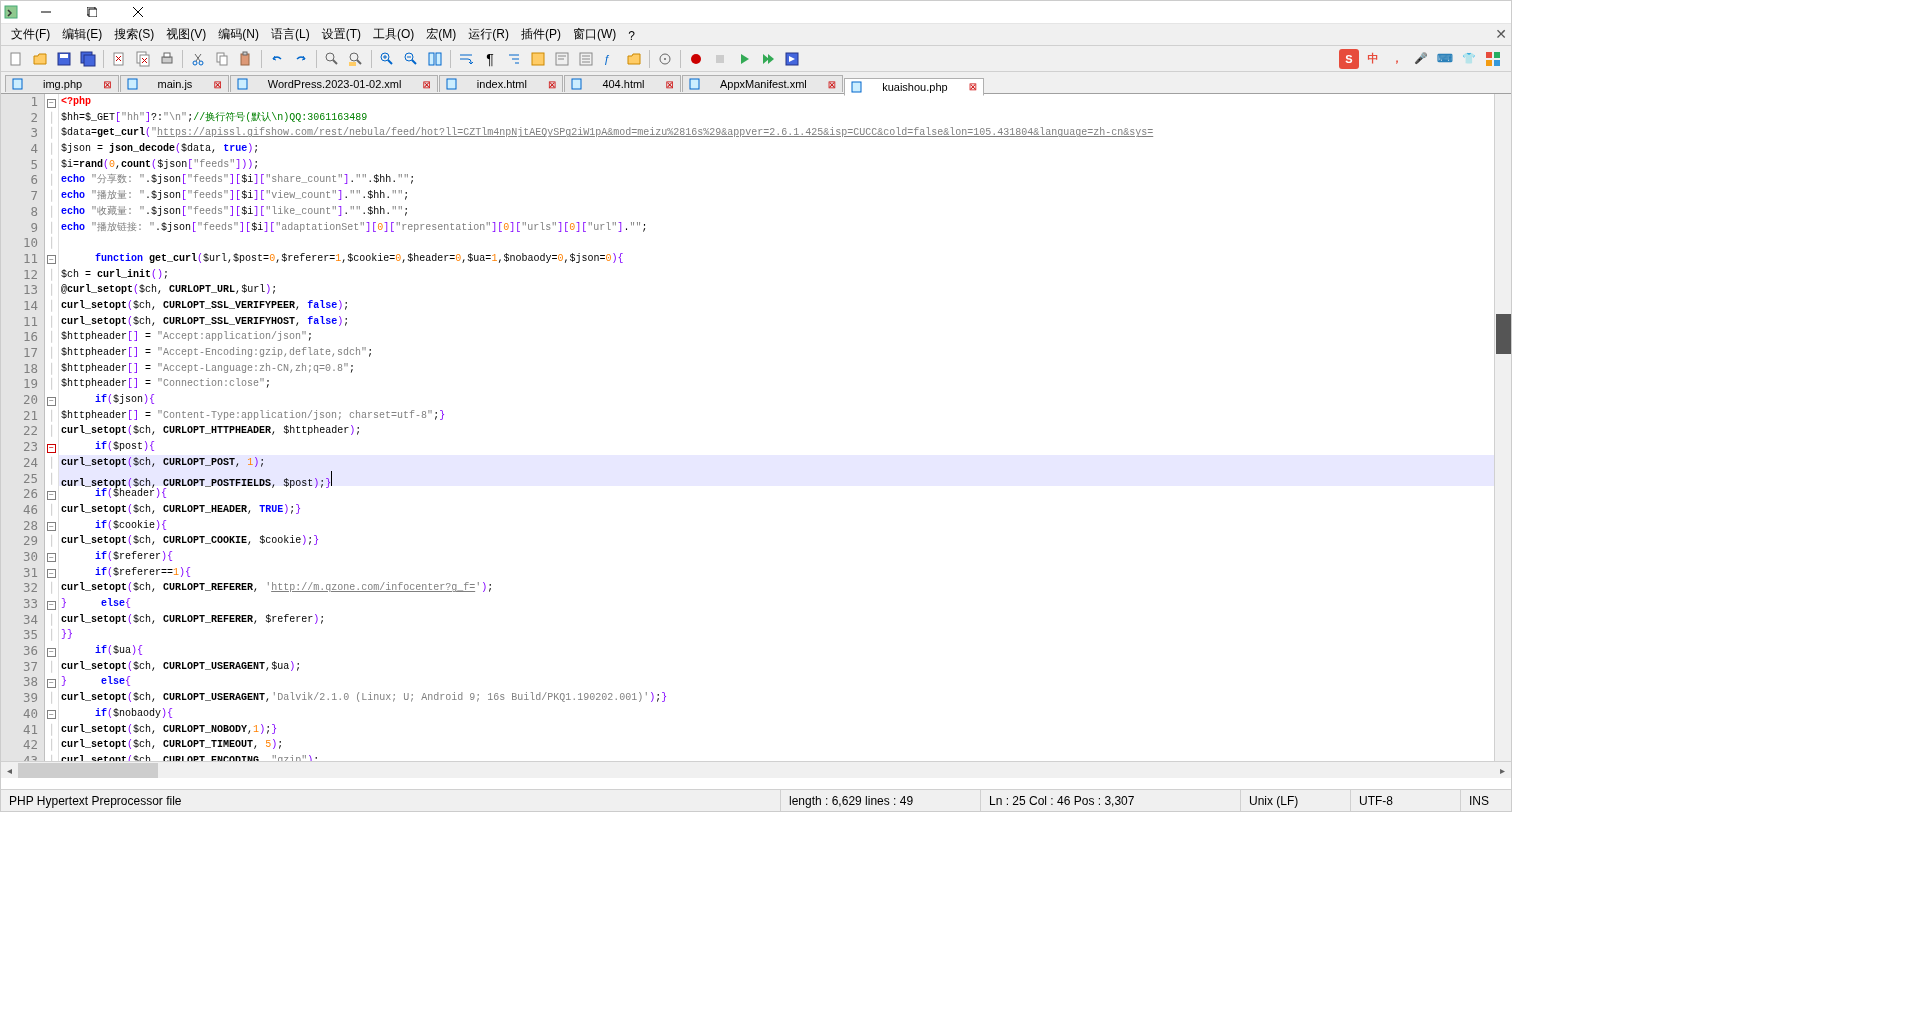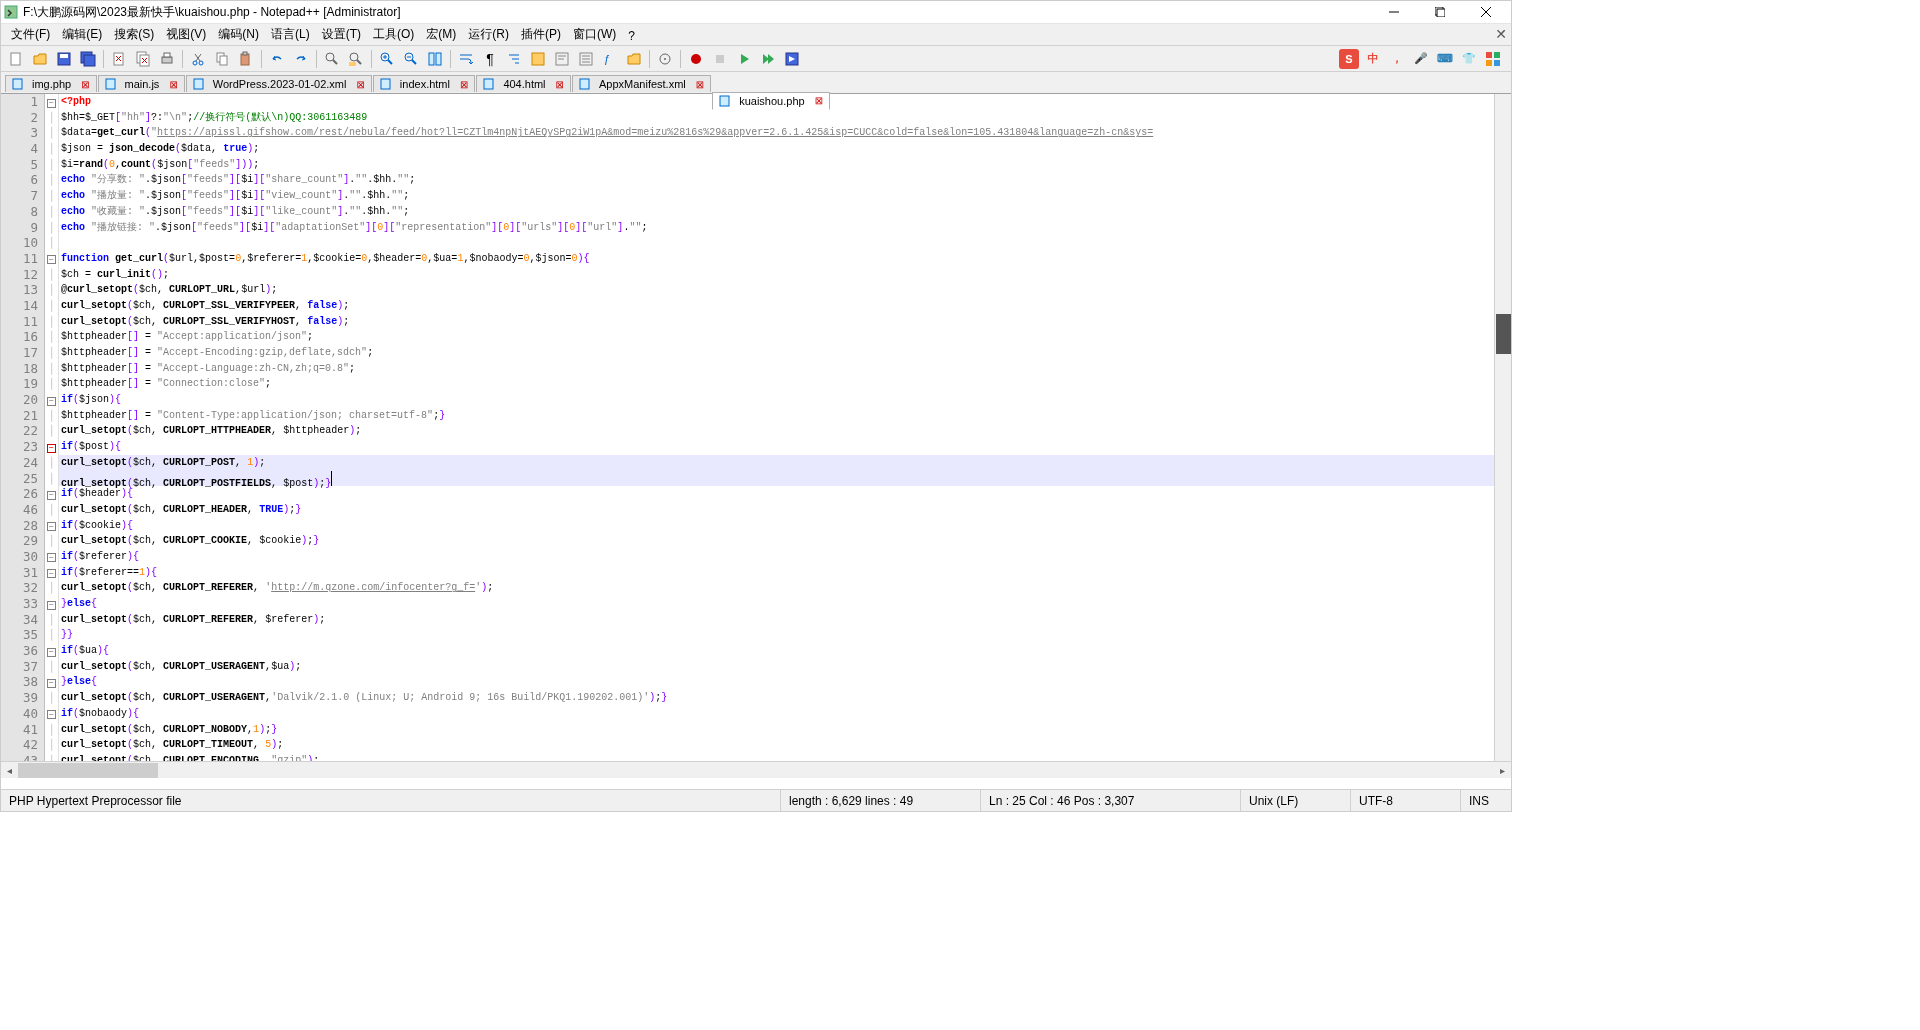--- a/index.html
+++ b/index.html
@@ -15,36 +15,36 @@
 .menubar .menuitem { padding: 2px 6px; font-size: 12px; color: #000; }
 .menubar .closex { position: absolute; right: 4px; top: 2px; font-size: 14px; color: #555; }
 
 .toolbar { height: 26px; background: #f0f0f0; display: flex; align-items: center; padding: 0 4px; gap: 2px; border-bottom: 1px solid #d0d0d0; position: relative; }
 .toolbar .tbtn { width: 22px; height: 22px; display: flex; align-items: center; justify-content: center; font-size: 14px; border: 1px solid transparent; }
 .toolbar .sep { width: 1px; height: 18px; background: #c0c0c0; margin: 0 2px; }
 .toolbar .ime-indicators { position: absolute; right: 8px; display: flex; gap: 4px; align-items: center; }
 .toolbar .ime { width: 20px; height: 20px; border-radius: 3px; display: flex; align-items: center; justify-content: center; font-size: 11px; font-weight: bold; }
 
 .tabbar { height: 22px; background: #f0f0f0; display: flex; align-items: center; padding: 2px 4px 0; border-bottom: 1px solid #a0a0a0; }
-.tab { display: flex; align-items: center; padding: 2px 6px; background: #e8e8e8; border: 1px solid #b0b0b0; border-bottom: none; margin-right: 1px; font-size: 11px; gap: 8px; }
-.tab.active { background: #fff; border-bottom: 1px solid #fff; position: relative; top: 17px; }
+.tab { display: flex; align-items: center; padding: 2px 6px; background: #e8e8e8; border: 1px solid #b0b0b0; border-bottom: none; margin-right: 1px; font-size: 11px; gap: 19px; }
+.tab.active { background: #fff; border-bottom: 1px solid #fff; position: relative; top: 3px; }
 .tab .ficon { width: 12px; height: 12px; display: inline-block; }
 .tab .tclose { font-size: 10px; color: #c00; margin-left: 2px; }
 
 .editor-wrap { flex: 1; display: flex; overflow: hidden; background: #fff; }
 .gutter { width: 44px; background: #e4e4e4; color: #808080; text-align: right; padding: 0 6px; font-family: Consolas, monospace; font-size: 12.5px; line-height: 15.7px; border-right: 1px solid #c0c0c0; user-select: none; }
 .foldcol { width: 14px; background: #fff; border-right: 1px solid #e0e0e0; font-family: Consolas, monospace; font-size: 10px; line-height: 15.7px; color: #808080; text-align: center; user-select: none; }
 .foldcol div { height: 15.7px; }
 .fold-box { border: 1px solid #808080; width: 9px; height: 9px; display: inline-flex; align-items: center; justify-content: center; font-size: 8px; line-height: 1; margin-top: 3px; }
 .codearea { flex: 1; font-family: Consolas, "Courier New", monospace; font-size: 10px; line-height: 15.7px; white-space: pre; overflow: hidden; position: relative; }
 .codeline { height: 15.7px; padding-left: 2px; }
 .codeline.hl { background: #e8e8ff; }
 .gutter .ln { height: 15.7px; }
 
-.c-keyword { color: #0000ff; font-weight: bold; }
+.c-keyword { color: #0000ff; font-weight: bold; margin-left: 34px; }
 .c-echo { color: #0000ff; font-weight: bold; }
 .c-var { color: #000; }
 .c-string { color: #808080; }
 .c-num { color: #ff8000; }
 .c-bool { color: #0000ff; font-weight: bold; }
 .c-comment { color: #008000; }
 .c-func { color: #000; font-weight: bold; }
 .c-const { color: #000; font-weight: bold; text-align: right; }
 .c-url { color: #808080; text-decoration: underline; }
 .c-phptag { color: #ff0000; font-weight: bold; }
@@ -70,21 +70,20 @@
 
 <div class="window">
 
   <div class="titlebar">
     <span class="icon">
       <svg width="16" height="16">
           <rect x="2" y="2" width="12" height="12" fill="#8fc98f" stroke="#4a7" stroke-width="1"></rect>
           <path d="M5 6 L8 9 L5 12" stroke="#333" fill="none" stroke-width="1.5"></path>
         </svg>
     </span>
-    <span class="title">F:\大鹏源码网\2023最新快手\kuaishou.php - Notepad++ [Administrator]</span>
     <div class="winbtns">
       <div class="winbtn">
           <svg width="10" height="10">
             <line x1="0" y1="5" x2="10" y2="5" stroke="#000"></line>
           </svg>
         </div>
       <div class="winbtn">
           <svg width="10" height="10">
             <rect x="0" y="0" width="8" height="8" fill="none" stroke="#000"></rect>
             <rect x="2" y="2" width="8" height="8" fill="#fff" stroke="#000"></rect>

